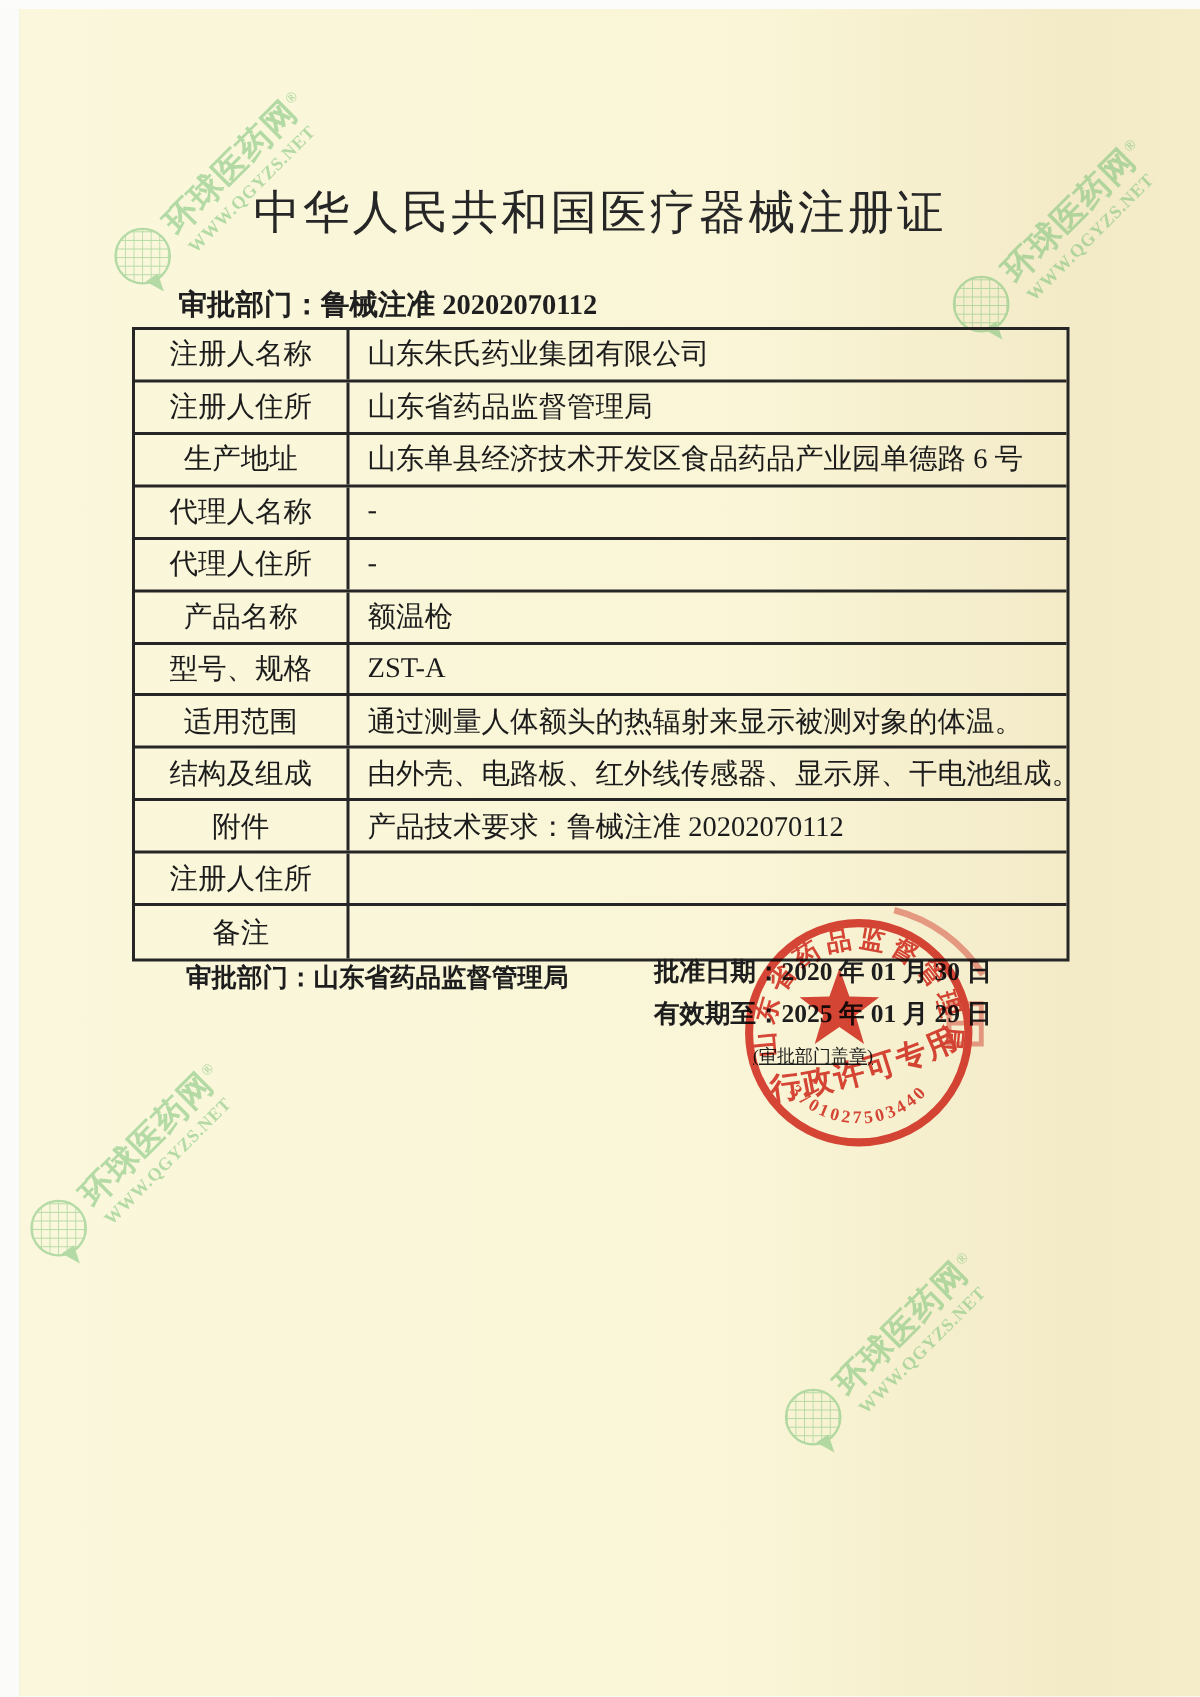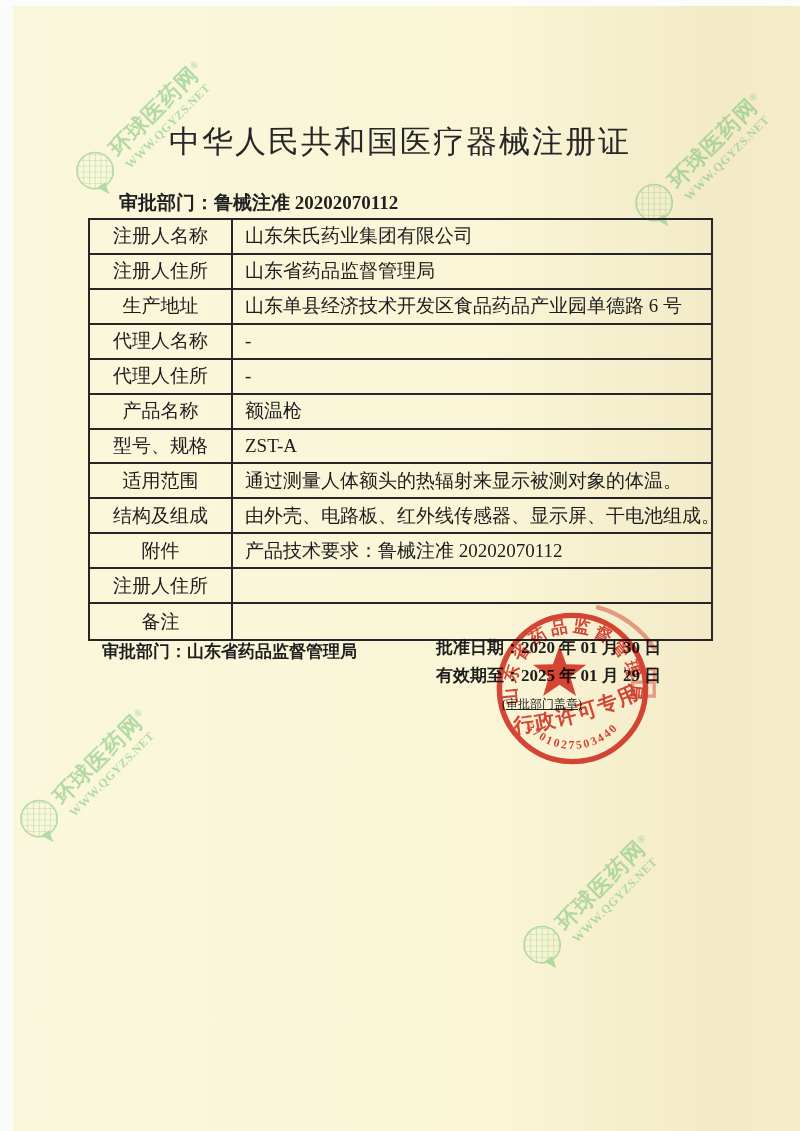--- a/index.html
+++ b/index.html
@@ -40,21 +40,21 @@
     background:transparent;
   }
   .trow { display:grid; grid-template-columns:143px 1fr; border-bottom:2px solid #262626; min-height:0; }
   .trow:last-child { border-bottom:none;gap:48px; }
   .tlabel {
     border-right:2px solid #262626; display:flex; align-items:center; justify-content:center;
     font-size:19px; color:#1c1c1c; white-space:nowrap;text-align:center;
   }
   .tvalue { display:flex; align-items:center; padding-left:12px; font-size:19px; color:#1c1c1c; white-space:nowrap; overflow:hidden; }
 
-  .dept { position:absolute; left:102px; top:640px; z-index:2; font-size:17px; font-weight:bold; color:#1d1d1d; white-space:nowrap; }
+  .dept { position:absolute; left:124px; top:640px; z-index:2; font-size:17px; font-weight:bold; color:#1d1d1d; white-space:nowrap; }
   .dates { position:absolute; left:436px; top:634px; z-index:2; font-size:17px; font-weight:bold; color:#1d1d1d; line-height:28px; white-space:nowrap; }
   .seal-note { font-weight:normal; font-size:12px; padding-left:66px;text-decoration:underline; }
 
   .stamp {
     position:absolute; left:465px; top:581px; width:215px; height:215px; z-index:3;
     color:var(--stamp-color); mix-blend-mode:multiply; opacity:.92; overflow:visible; pointer-events:none;
   }
   .defs-svg { position:absolute; width:0; height:0; }
 </style>
 </head>

